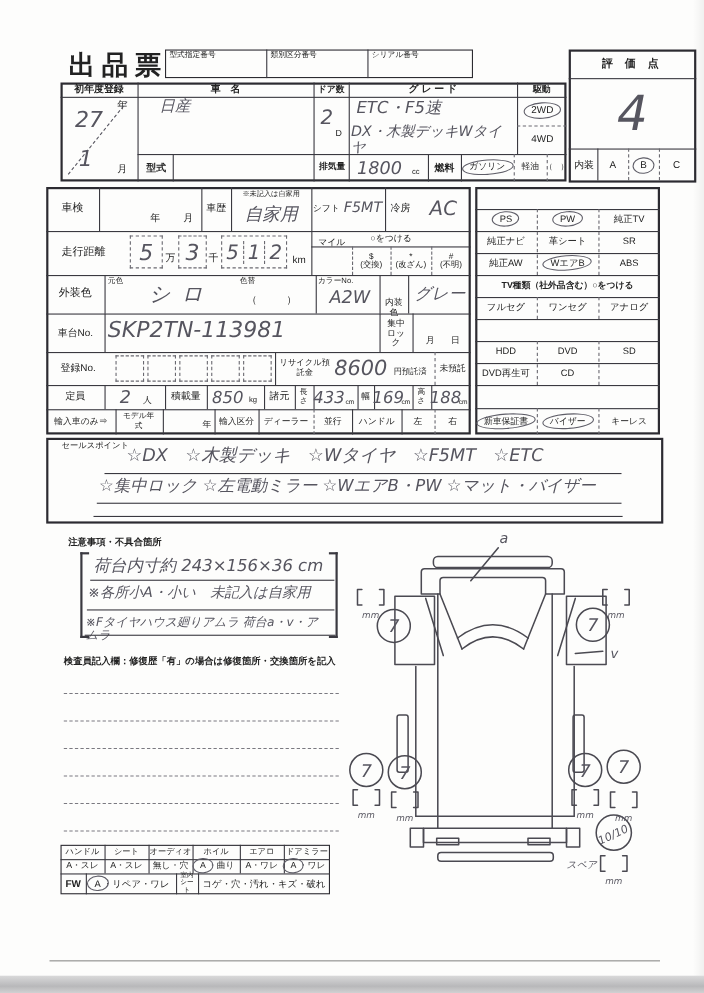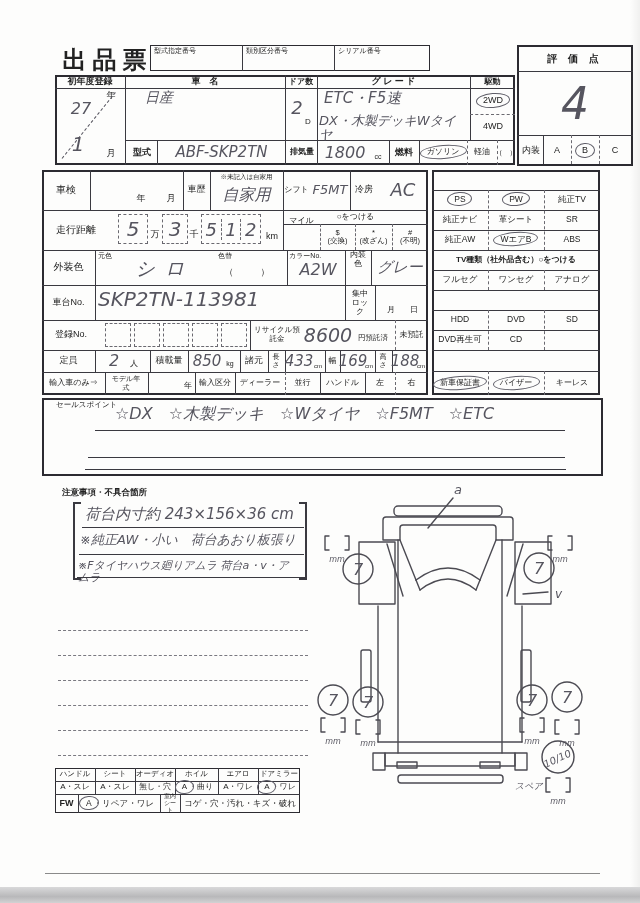--- a/index.html
+++ b/index.html
@@ -4,21 +4,21 @@
 <style>
   html,body{margin:0;padding:0;background:#fff}
   .page{position:relative;width:640px;height:903px;background:#fdfdfc;font-family:"Liberation Sans",sans-serif;color:#222;overflow:hidden}
   .cell{position:absolute;box-sizing:border-box;display:flex;align-items:center;justify-content:center;text-align:center;line-height:1.08}
   .tl{justify-content:flex-start;align-items:flex-start;text-align:left}
   .col{flex-direction:column}
   .wrap{word-break:break-all}
   .b{font-weight:bold}
   .f6{font-size:6px}.f65{font-size:6.5px}.f7{font-size:7px}.f75{font-size:7.5px}.f8{font-size:8px}.f85{font-size:8.5px}.f9{font-size:9px}.f10{font-size:10px}.f24{font-size:24px}
   .hand{font-family:"DejaVu Sans",sans-serif;font-style:italic;color:#56555f}
-  .h11{font-size:11px}.h13{font-size:13px}.h14{font-size:14px}.h15{font-size:15px}.h16{font-size:16px}.h17{font-size:17px}.h18{font-size:18px}.h19{font-size:19px}.h20{font-size:20px}.h26{font-size:16px}.h44{font-size:44px}
+  .h11{font-size:11px}.h13{font-size:13px}.h14{font-size:14px}.h15{font-size:15px}.h16{font-size:16px}.h17{font-size:17px}.h18{font-size:18px}.h19{font-size:19px}.h20{font-size:20px}.h26{font-size:20px}.h44{font-size:44px}
   .box{position:absolute;box-sizing:border-box;border:2px solid #2c2b31}
   .box1{position:absolute;box-sizing:border-box;border:1.5px solid #2c2b31}
   .vl{position:absolute;width:0;border-left:1px solid #3a3940}
   .hl{position:absolute;height:0;border-top:1px solid #3a3940}
   .dashv{border-left:1px dashed #6a6970}
   .dashh{border-top:1px dashed #6a6970}
   .dbox{position:absolute;box-sizing:border-box;border:1.5px dashed #6a6970;display:flex;align-items:center;justify-content:center}
   .oval{position:relative;display:inline-block;padding:0 2px}
   .oval::after{content:"";position:absolute;left:-5px;right:-5px;top:-3px;bottom:-2px;border:1.6px solid #5f5e68;border-radius:50%;transform:rotate(-4deg)}
   .ul{position:absolute;height:0;border-top:1px solid #3a3940}
@@ -87,21 +87,20 @@
   <div class="cell tl hand h13" style="left:319px;top:114px;width:150px;height:24px">DX・木製デッキWタイヤ</div>
 
   <div class="cell f9" style="left:472px;top:90px;width:42px;height:22px">
       <span class="oval">2WD</span>
     </div>
   <div class="hl dashh" style="left:470px;top:114px;width:45px"></div>
   <div class="cell f9" style="left:472px;top:116px;width:42px;height:22px">4WD</div>
 
   <div class="cell f9 b" style="left:127px;top:140px;width:30px;height:25px">型式</div>
   <div class="vl" style="left:157px;top:140px;height:25px"></div>
-  <div class="cell hand h15" style="left:158px;top:140px;width:127px;height:25px">ABF-SKP2TN</div>
   <div class="cell f8 b" style="left:287px;top:140px;width:30px;height:25px">排気量</div>
   <div class="cell hand h16" style="left:317px;top:141px;width:56px;height:23px">1800</div>
   <div class="cell f7" style="left:371px;top:152px;width:14px;height:10px">cc</div>
   <div class="vl" style="left:389px;top:140px;height:25px"></div>
   <div class="cell f9 b" style="left:389px;top:140px;width:30px;height:25px">燃料</div>
   <div class="vl" style="left:419px;top:140px;height:25px"></div>
   <div class="cell f8" style="left:419px;top:140px;width:48px;height:25px">
       <span class="oval">ガソリン</span>
     </div>
   <div class="vl dashv" style="left:467px;top:140px;height:25px"></div>
@@ -167,21 +166,21 @@
   <div class="cell f10" style="left:42px;top:250px;width:53px;height:35px">外装色</div>
   <div class="vl" style="left:95px;top:250px;height:35px"></div>
   <div class="cell tl f7" style="left:98px;top:252px;width:30px;height:9px">元色</div>
   <div class="cell hand h19" style="left:120px;top:253px;width:90px;height:30px;letter-spacing:10px">シロ</div>
   <div class="cell tl f7" style="left:218px;top:252px;width:30px;height:9px">色替</div>
   <div class="cell f9" style="left:214px;top:264px;width:66px;height:18px">（　　　）</div>
   <div class="vl" style="left:287px;top:250px;height:35px"></div>
   <div class="cell tl f7" style="left:289px;top:252px;width:40px;height:9px">カラーNo.</div>
   <div class="cell hand h16" style="left:292px;top:257px;width:52px;height:26px">A2W</div>
   <div class="vl" style="left:345px;top:250px;height:35px"></div>
-  <div class="cell f8 wrap" style="left:348px;top:244px;width:20px;height:31px;line-height:1.1">内装色</div>
+  <div class="cell f8 wrap" style="left:348px;top:264px;width:20px;height:31px;line-height:1.1">内装色</div>
   <div class="vl" style="left:371px;top:250px;height:35px"></div>
   <div class="cell hand h15" style="left:373px;top:252px;width:54px;height:31px">グレー</div>
 
   <div class="hl" style="left:42px;top:285px;width:386px"></div>
   <div class="cell f9" style="left:42px;top:285px;width:53px;height:35px">車台No.</div>
   <div class="vl" style="left:95px;top:285px;height:35px"></div>
   <div class="cell tl hand h20" style="left:98px;top:289px;width:246px;height:29px">SKP2TN-113981</div>
   <div class="vl" style="left:345px;top:285px;height:35px"></div>
   <div class="cell f8 wrap" style="left:348px;top:287px;width:24px;height:31px;line-height:1.15">集中ロック</div>
   <div class="vl" style="left:375px;top:285px;height:35px"></div>
@@ -297,33 +296,35 @@
       <span class="oval">バイザー</span>
     </div>
   <div class="cell f8" style="left:544px;top:371px;width:56px;height:24px">キーレス</div>
   <div class="vl dashv" style="left:488px;top:371px;height:24px"></div>
   <div class="vl dashv" style="left:544px;top:371px;height:24px"></div>
 
   <div class="box" style="left:42px;top:398px;width:561px;height:78px"></div>
   <div class="cell tl f75" style="left:56px;top:401px;width:80px;height:10px">セールスポイント</div>
   <div class="cell tl hand h16" style="left:115px;top:405px;width:465px;height:24px">☆DX　☆木製デッキ　☆Wタイヤ　☆F5MT　☆ETC</div>
   <div class="ul" style="left:95px;top:430px;width:470px"></div>
+  <div class="cell tl hand h15" style="left:90px;top:433px;width:485px;height:24px">☆集中ロック ☆左電動ミラー ☆WエアB・PW ☆マット・バイザー</div>
   <div class="ul" style="left:88px;top:457px;width:477px"></div>
   <div class="ul" style="left:85px;top:469px;width:481px"></div>
 
   <div class="cell tl f85 b" style="left:62px;top:488px;width:140px;height:11px">注意事項・不具合箇所</div>
   <div class="bracketL" style="left:73px;top:502px;width:8px;height:78px"></div>
   <div class="bracketR" style="left:299px;top:502px;width:8px;height:78px"></div>
   <div class="cell tl hand h15" style="left:85px;top:506px;width:212px;height:20px">荷台内寸約 243×156×36 cm</div>
   <div class="ul" style="left:82px;top:527px;width:222px"></div>
-  <div class="cell tl hand h13" style="left:80px;top:533px;width:218px;height:19px">※純正AW・小い　荷台あおり板張り</div>
+  <div class="cell tl hand h13" style="left:80px;top:533px;width:218px;height:19px">※各所小A・小い　未記入は自家用</div>
   <div class="ul" style="left:79px;top:554px;width:225px"></div>
   <div class="cell tl hand h11" style="left:78px;top:560px;width:222px;height:16px">※Fタイヤハウス廻りアムラ 荷台a・v・アムラ</div>
   <div class="ul" style="left:77px;top:577px;width:228px"></div>
 
+  <div class="cell tl f85 b" style="left:58px;top:597px;width:265px;height:12px">検査員記入欄：修復歴「有」の場合は修復箇所・交換箇所を記入</div>
   <div class="dl" style="left:58px;top:630px;width:250px"></div>
   <div class="dl" style="left:58px;top:655px;width:250px"></div>
   <div class="dl" style="left:58px;top:680px;width:250px"></div>
   <div class="dl" style="left:58px;top:705px;width:250px"></div>
   <div class="dl" style="left:58px;top:730px;width:250px"></div>
   <div class="dl" style="left:58px;top:755px;width:250px"></div>
 
   <div class="box1" style="left:55px;top:768px;width:245px;height:45px"></div>
   <div class="hl" style="left:55px;top:781px;width:245px"></div>
   <div class="hl" style="left:55px;top:794px;width:245px"></div>

